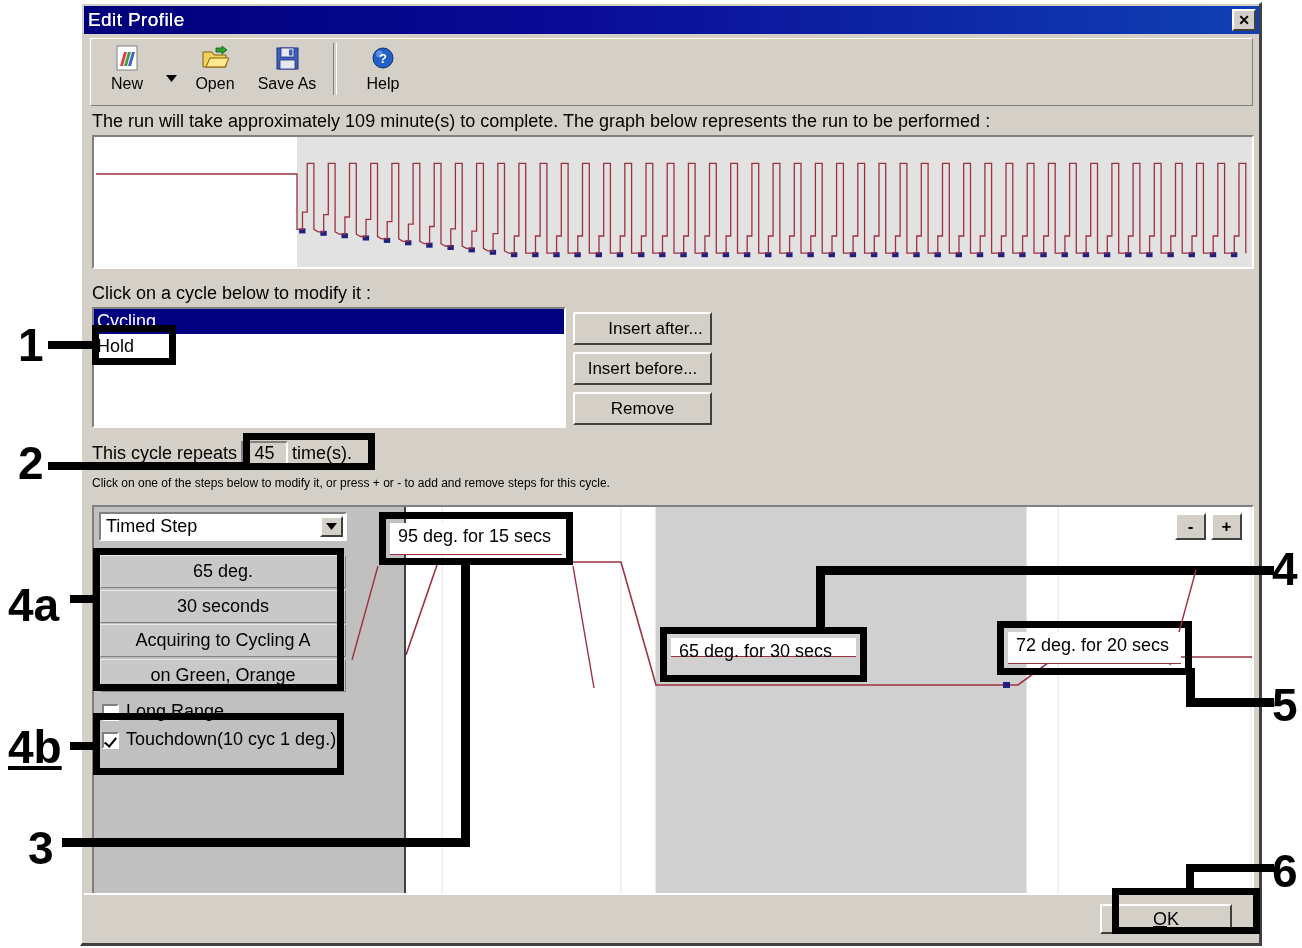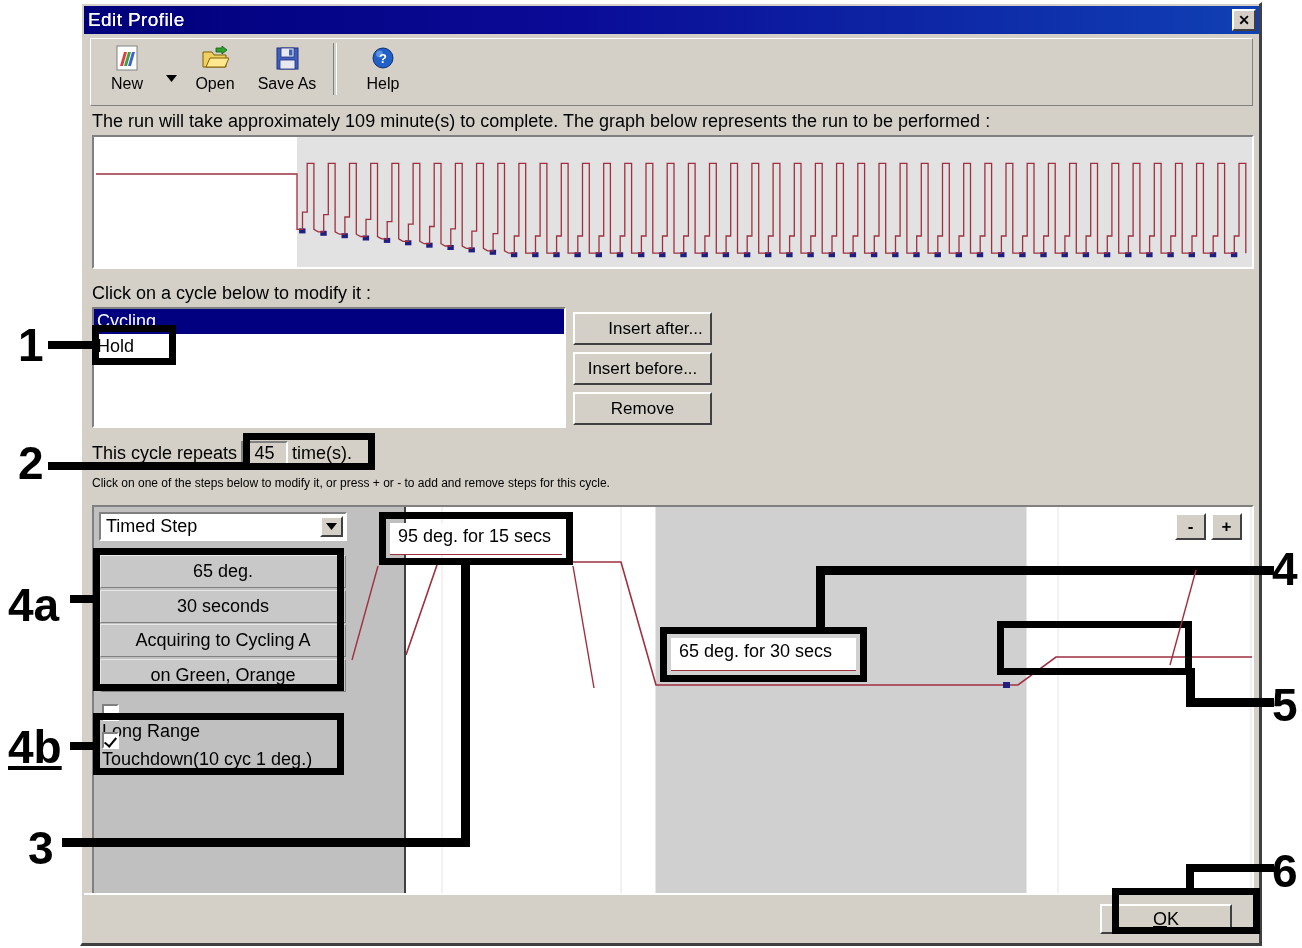--- a/index.html
+++ b/index.html
@@ -279,21 +279,20 @@
   #step-btn-2 { top: 117px; }
   #step-btn-3 { top: 152px; }
 
   .chk-row {
     position: absolute;
     left: 8px;
     display: flex;
     align-items: flex-start;
     font-size: 18px;
     color: #000;
-    flex-direction: column;
   }
   #chk-longrange { top: 194px; }
   #chk-touchdown { top: 222px; width: 240px; }
   .chkbox {
     width: 17px; height: 17px;
     background: #ffffff;
     border-left: 2px solid #808080;
     border-top: 2px solid #808080;
     border-right: 2px solid #ffffff;
     border-bottom: 2px solid #ffffff;
@@ -636,20 +635,21 @@
   <div class="ann-line" style="left:1186px; top:698px; width:88px; height:9px;"></div>
   <div class="ann-line" style="left:1186px; top:668px; width:9px; height:39px;"></div>
   <div class="ann-box" style="left:997px; top:621px; width:195px; height:54px;"></div>
 
   <div class="ann-num" style="left:1272px; top:848px;">6</div>
   <div class="ann-line" style="left:1186px; top:864px; width:88px; height:8px;"></div>
   <div class="ann-line" style="left:1186px; top:864px; width:8px; height:30px;"></div>
   <div class="ann-box" style="left:1112px; top:888px; width:148px; height:46px;"></div>
 
   <div class="callout" style="left:390px; top:523px; width:172px; height:32px; border-bottom:1.6px solid #a03040;">95 deg. for 15 secs</div>
-  <div class="callout" style="left:671px; top:638px; width:185px; height:33px; border-bottom:1.6px solid #a03040;">65 deg. for 30 secs</div>
+  <div class="callout" style="left:671px; top:638px; width:185px; height:19px; border-bottom:1.6px solid #a03040;">65 deg. for 30 secs</div>
+  <div class="callout" style="left:1008px; top:632px; width:173px; height:32px; border-bottom:1.6px solid #a03040;">72 deg. for 20 secs</div>
 
   <svg style="position:absolute;left:0;top:0;width:1302px;height:948px;">
     <line x1="378" y1="566" x2="352" y2="660" stroke="#a03040" stroke-width="1.4"></line>
     <line x1="573" y1="566" x2="594" y2="688" stroke="#a03040" stroke-width="1.4"></line>
     <line x1="1196" y1="570" x2="1170" y2="665" stroke="#a03040" stroke-width="1.4"></line>
   </svg>
 </div>
 
 </body></html>

